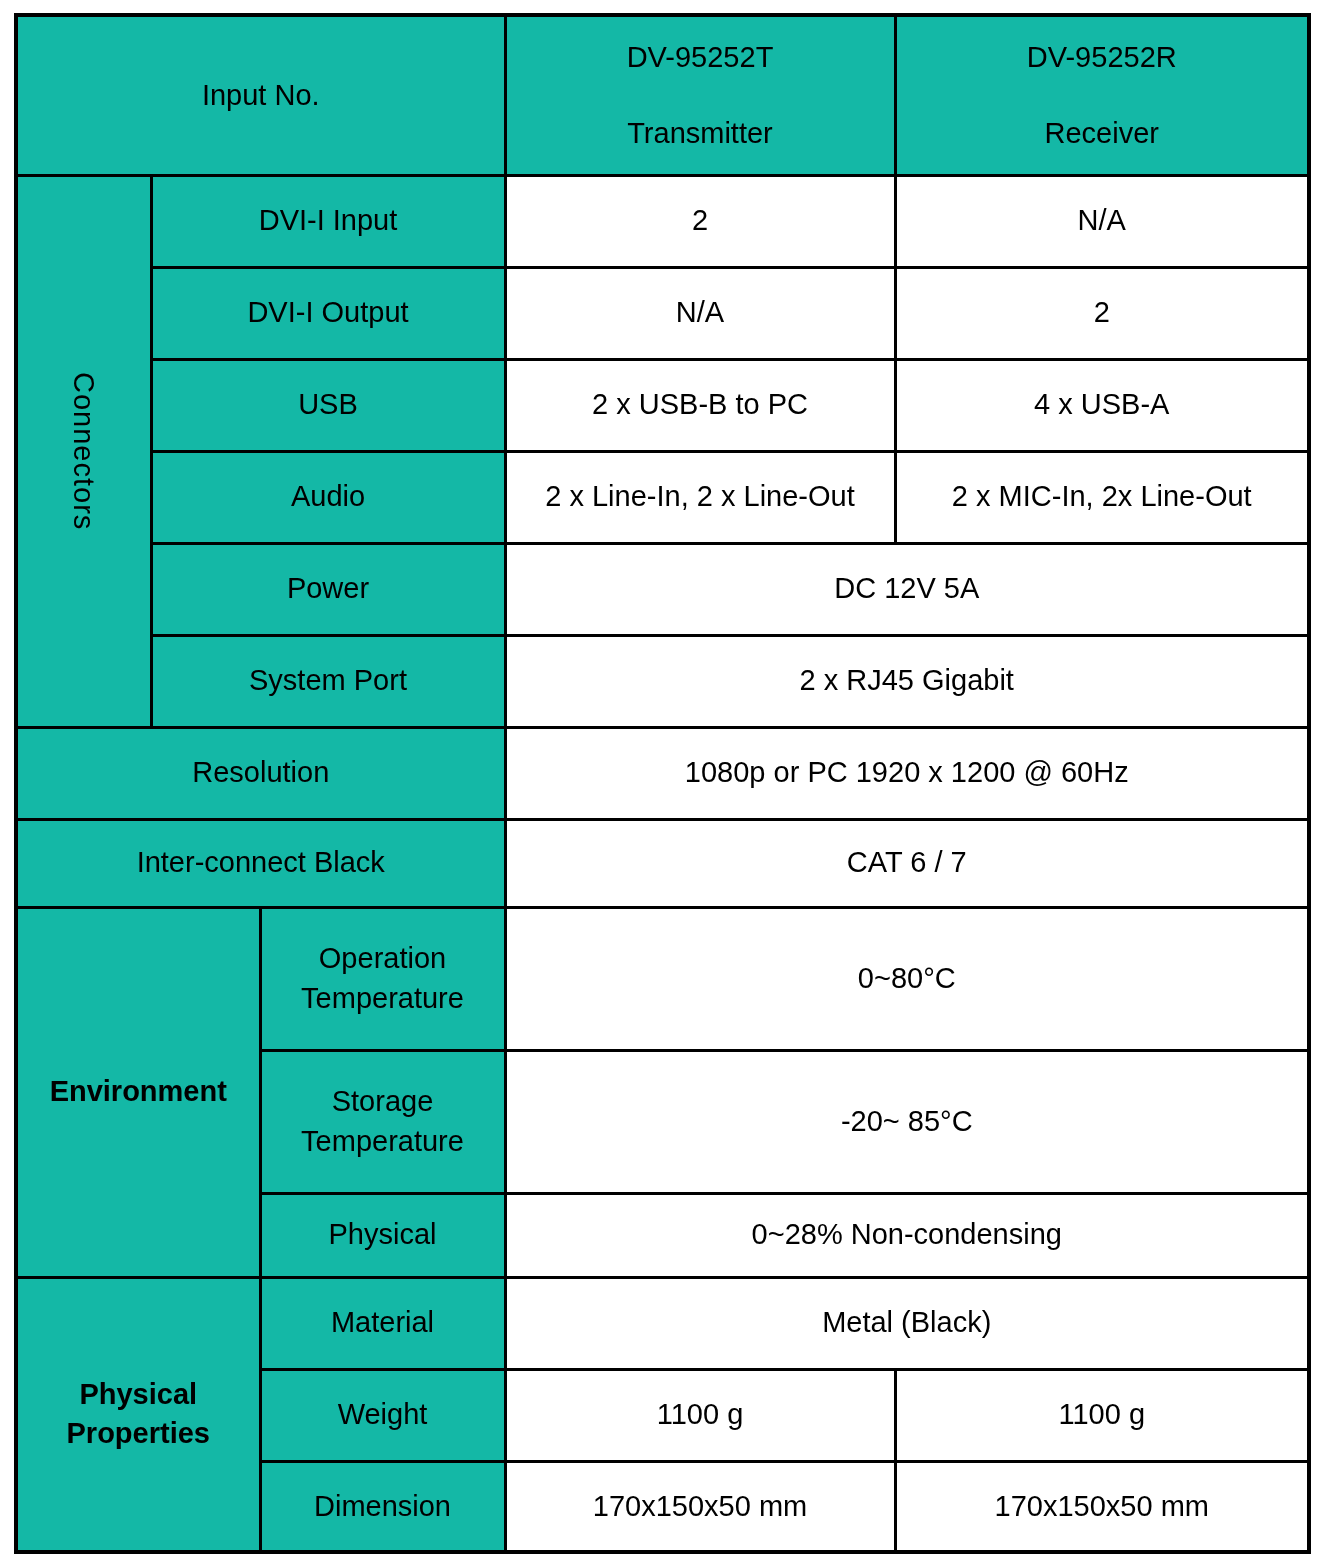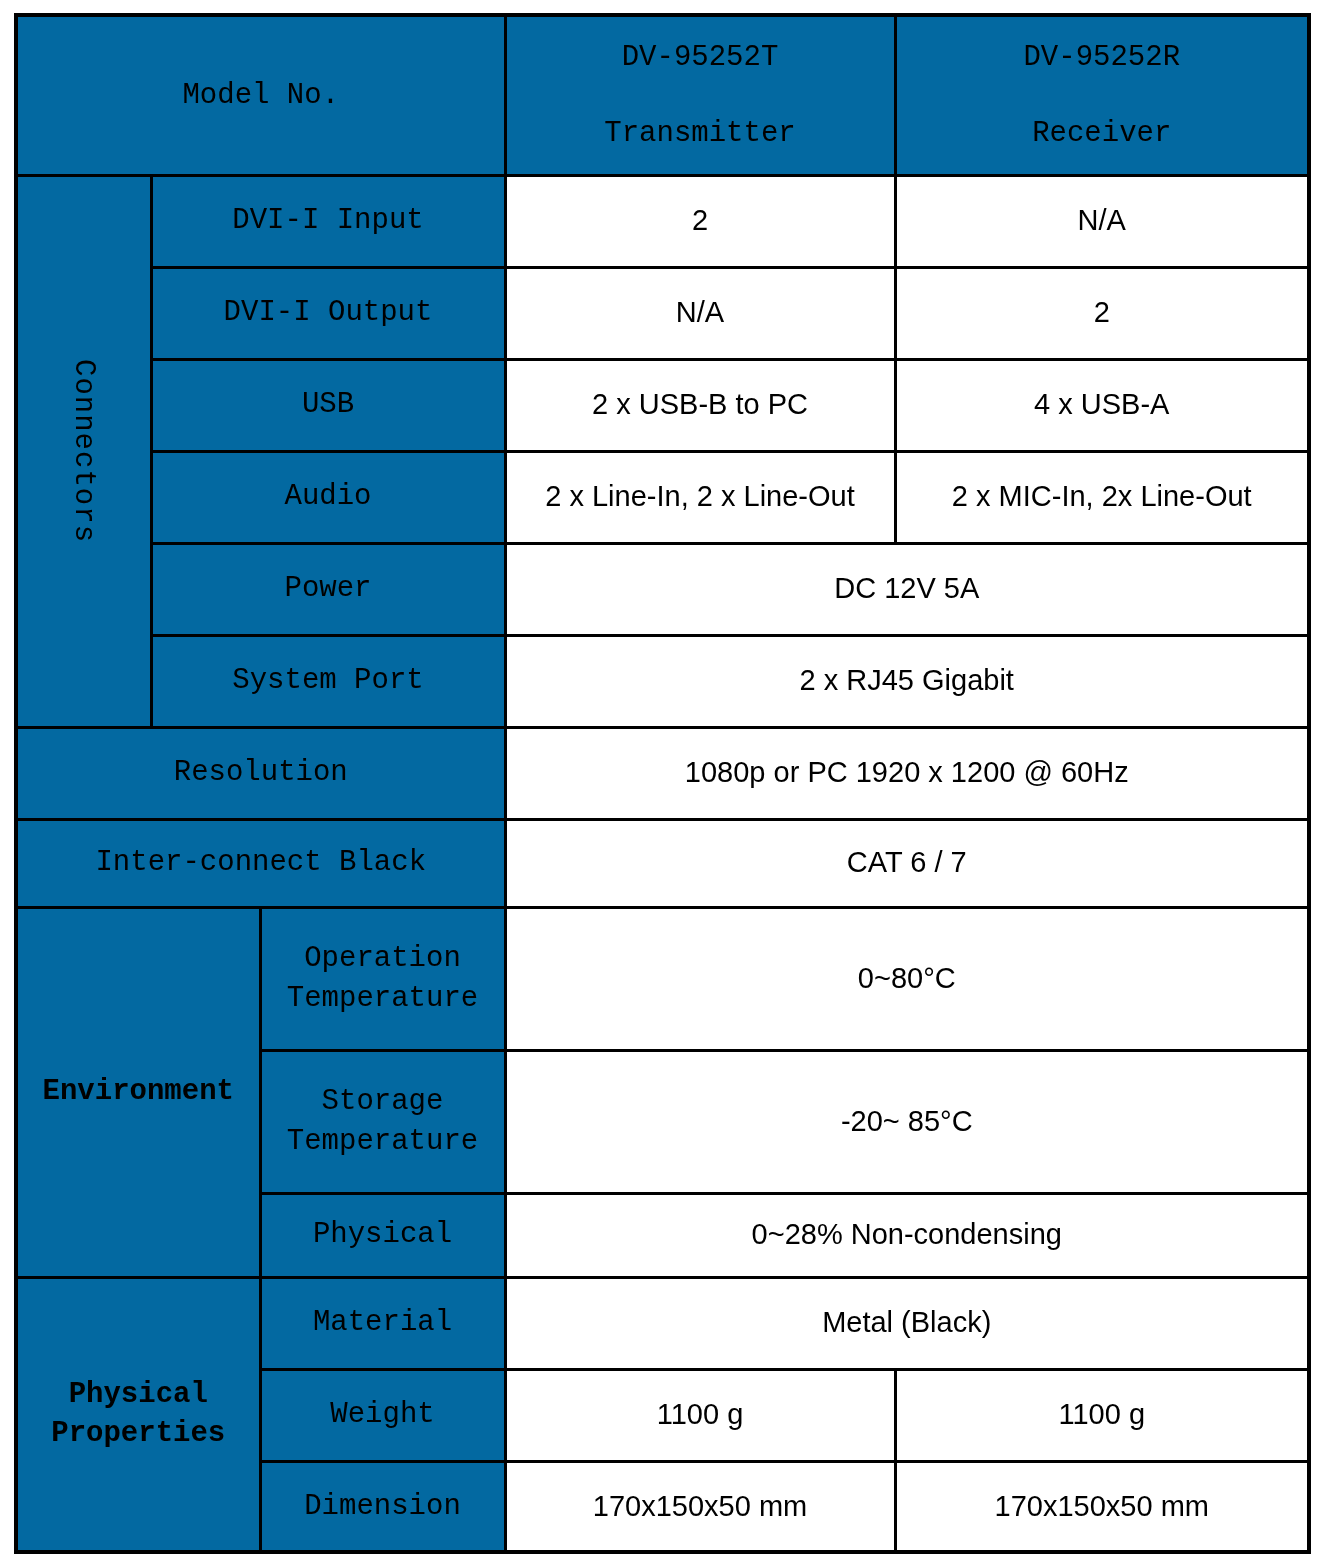--- a/index.html
+++ b/index.html
@@ -25,21 +25,21 @@
   table.spec td {
     border: 3px solid #000000;
     text-align: center;
     vertical-align: middle;
     font-size: 29px;
     line-height: 1.35;
     padding: 2px 4px;
     overflow: hidden;
   }
   table.spec { border: 4px solid #000000; }
-  td.hd { background: #0369a1; font-family: Liberation Mono, monospace; }
+  td.hd { background: #14b8a6; }
   td.val { background: #ffffff; white-space: nowrap; }
   td.bold { font-weight: bold; }
   td.vert {
     writing-mode: vertical-rl;
     text-orientation: mixed;
     letter-spacing: 1px;
   }
   td.two-line .cellcol {
     display: flex;
     flex-direction: column;
@@ -57,21 +57,21 @@
     <colgroup>
       <col style="width:135px">
       <col style="width:109px">
       <col style="width:245px">
       <col style="width:390px">
       <col style="width:414px">
     </colgroup>
 
     <tbody>
         <tr style="height:160px">
-      <td colspan="3" class="hd">Model No.</td>
+      <td colspan="3" class="hd">Input No.</td>
       <td class="hd two-line">
         <div class="cellcol">
           <span>DV-95252T</span>
           <span>Transmitter</span>
         </div>
       </td>
       <td class="hd two-line">
         <div class="cellcol">
           <span>DV-95252R</span>
           <span>Receiver</span>

